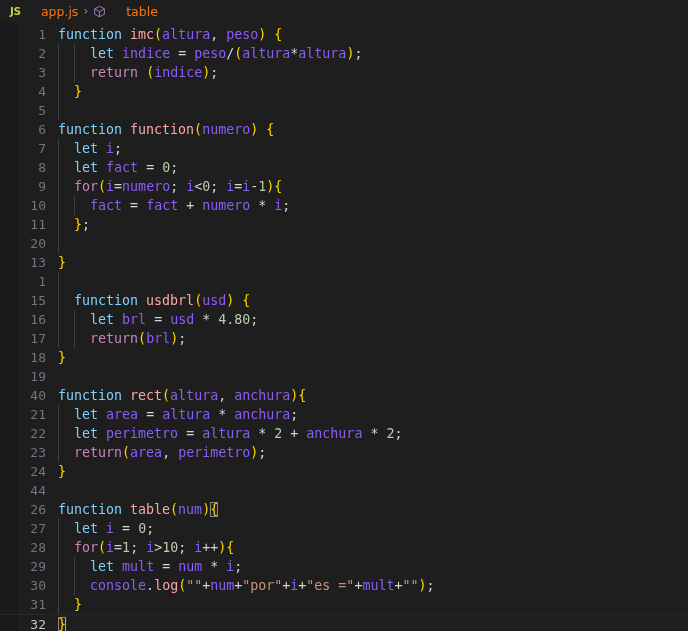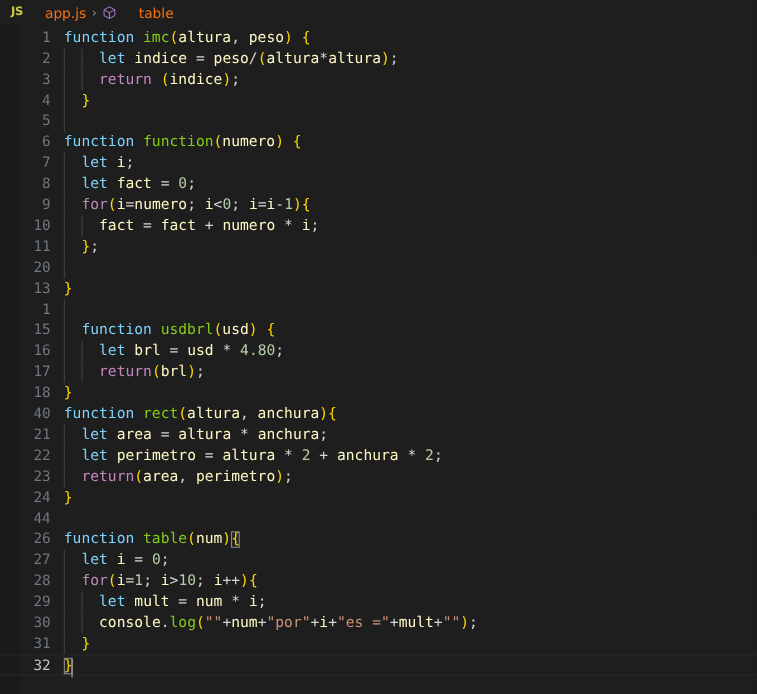--- a/index.html
+++ b/index.html
@@ -106,22 +106,22 @@
     position: absolute;
     width: 1px;
     background: #404040;
     top: 0;
     height: 19px;
   }
 
   
   .kw   { color: #7dd3fc; text-align: center; }  
   .ctrl { color: #c586c0; }  
-  .fn   { color: #84cc16; margin-top: 23px; }  
-  .var  { color: #fef9c3; }  
+  .fn   { color: #fca5a5; margin-top: 23px; }  
+  .var  { color: #8b5cf6; }  
   .num  { color: #b5cea8; }  
   .str  { color: #ce9178; }  
   .op   { color: #d4d4d4; }  
   .p0   { color: #ffd700; }
   .bracket-match {
     outline: 1px solid #888888;
     outline-offset: -1px;
     background: rgba(255,255,255,0.02);
   }
   .cursor {
@@ -169,20 +169,21 @@
       <div class="code-line"><span class="lineno">9</span><span class="guides"><span class="guide" style="left: 58px;"></span></span><span class="linetext"><span class="op"> </span><span class="op"> </span><span class="ctrl">for</span><span class="p0">(</span><span class="var">i</span><span class="op">=</span><span class="var">numero</span><span class="op">;</span><span class="op"> </span><span class="var">i</span><span class="op">&lt;</span><span class="num">0</span><span class="op">;</span><span class="op"> </span><span class="var">i</span><span class="op">=</span><span class="var">i</span><span class="op">-</span><span class="num">1</span><span class="p0">)</span><span class="p0">{</span></span></div>
       <div class="code-line"><span class="lineno">10</span><span class="guides"><span class="guide" style="left: 58px;"></span><span class="guide" style="left: 74px;"></span></span><span class="linetext"><span class="op"> </span><span class="op"> </span><span class="op"> </span><span class="op"> </span><span class="var">fact</span><span class="op"> </span><span class="op">=</span><span class="op"> </span><span class="var">fact</span><span class="op"> </span><span class="op">+</span><span class="op"> </span><span class="var">numero</span><span class="op"> </span><span class="op">*</span><span class="op"> </span><span class="var">i</span><span class="op">;</span></span></div>
       <div class="code-line"><span class="lineno">11</span><span class="guides"><span class="guide" style="left: 58px;"></span></span><span class="linetext"><span class="op"> </span><span class="op"> </span><span class="p0">}</span><span class="op">;</span></span></div>
       <div class="code-line"><span class="lineno">20</span><span class="guides"><span class="guide" style="left: 58px;"></span></span></div>
       <div class="code-line"><span class="lineno">13</span><span class="linetext"><span class="p0">}</span></span></div>
       <div class="code-line"><span class="lineno">1</span><span class="guides"><span class="guide" style="left: 58px;"></span></span><span class="linetext"></span></div>
       <div class="code-line"><span class="lineno">15</span><span class="guides"><span class="guide" style="left: 58px;"></span></span><span class="linetext"><span class="op"> </span><span class="op"> </span><span class="kw">function</span><span class="op"> </span><span class="fn">usdbrl</span><span class="p0">(</span><span class="var">usd</span><span class="p0">)</span><span class="op"> </span><span class="p0">{</span></span></div>
       <div class="code-line"><span class="lineno">16</span><span class="guides"><span class="guide" style="left: 58px;"></span><span class="guide" style="left: 74px;"></span></span><span class="linetext"><span class="op"> </span><span class="op"> </span><span class="op"> </span><span class="op"> </span><span class="kw">let</span><span class="op"> </span><span class="var">brl</span><span class="op"> </span><span class="op">=</span><span class="op"> </span><span class="var">usd</span><span class="op"> </span><span class="op">*</span><span class="op"> </span><span class="num">4.80</span><span class="op">;</span></span></div>
       <div class="code-line"><span class="lineno">17</span><span class="guides"><span class="guide" style="left: 58px;"></span><span class="guide" style="left: 74px;"></span></span><span class="linetext"><span class="op"> </span><span class="op"> </span><span class="op"> </span><span class="op"> </span><span class="ctrl">return</span><span class="p0">(</span><span class="var">brl</span><span class="p0">)</span><span class="op">;</span></span></div>
       <div class="code-line"><span class="lineno">18</span><span class="linetext"><span class="p0">}</span></span></div>
+      <div class="code-line"><span class="lineno">19</span><span class="linetext"></span></div>
       <div class="code-line"><span class="lineno">40</span><span class="linetext"><span class="kw">function</span><span class="op"> </span><span class="fn">rect</span><span class="p0">(</span><span class="var">altura</span><span class="op">,</span><span class="op"> </span><span class="var">anchura</span><span class="p0">)</span><span class="p0">{</span></span></div>
       <div class="code-line"><span class="lineno">21</span><span class="guides"><span class="guide" style="left: 58px;"></span></span><span class="linetext"><span class="op"> </span><span class="op"> </span><span class="kw">let</span><span class="op"> </span><span class="var">area</span><span class="op"> </span><span class="op">=</span><span class="op"> </span><span class="var">altura</span><span class="op"> </span><span class="op">*</span><span class="op"> </span><span class="var">anchura</span><span class="op">;</span></span></div>
       <div class="code-line"><span class="lineno">22</span><span class="guides"><span class="guide" style="left: 58px;"></span></span><span class="linetext"><span class="op"> </span><span class="op"> </span><span class="kw">let</span><span class="op"> </span><span class="var">perimetro</span><span class="op"> </span><span class="op">=</span><span class="op"> </span><span class="var">altura</span><span class="op"> </span><span class="op">*</span><span class="op"> </span><span class="num">2</span><span class="op"> </span><span class="op">+</span><span class="op"> </span><span class="var">anchura</span><span class="op"> </span><span class="op">*</span><span class="op"> </span><span class="num">2</span><span class="op">;</span></span></div>
       <div class="code-line"><span class="lineno">23</span><span class="guides"><span class="guide" style="left: 58px;"></span></span><span class="linetext"><span class="op"> </span><span class="op"> </span><span class="ctrl">return</span><span class="p0">(</span><span class="var">area</span><span class="op">,</span><span class="op"> </span><span class="var">perimetro</span><span class="p0">)</span><span class="op">;</span></span></div>
       <div class="code-line"><span class="lineno">24</span><span class="linetext"><span class="p0">}</span></span></div>
       <div class="code-line"><span class="lineno">44</span><span class="linetext"></span></div>
       <div class="code-line"><span class="lineno">26</span><span class="linetext"><span class="kw">function</span><span class="op"> </span><span class="fn">table</span><span class="p0">(</span><span class="var">num</span><span class="p0">)</span><span class="p0 bracket-match">{</span></span></div>
       <div class="code-line"><span class="lineno">27</span><span class="guides"><span class="guide" style="left: 58px;"></span></span><span class="linetext"><span class="op"> </span><span class="op"> </span><span class="kw">let</span><span class="op"> </span><span class="var">i</span><span class="op"> </span><span class="op">=</span><span class="op"> </span><span class="num">0</span><span class="op">;</span></span></div>
       <div class="code-line"><span class="lineno">28</span><span class="guides"><span class="guide" style="left: 58px;"></span></span><span class="linetext"><span class="op"> </span><span class="op"> </span><span class="ctrl">for</span><span class="p0">(</span><span class="var">i</span><span class="op">=</span><span class="num">1</span><span class="op">;</span><span class="op"> </span><span class="var">i</span><span class="op">&gt;</span><span class="num">10</span><span class="op">;</span><span class="op"> </span><span class="var">i</span><span class="op">+</span><span class="op">+</span><span class="p0">)</span><span class="p0">{</span></span></div>
       <div class="code-line"><span class="lineno">29</span><span class="guides"><span class="guide" style="left: 58px;"></span><span class="guide" style="left: 74px;"></span></span><span class="linetext"><span class="op"> </span><span class="op"> </span><span class="op"> </span><span class="op"> </span><span class="kw">let</span><span class="op"> </span><span class="var">mult</span><span class="op"> </span><span class="op">=</span><span class="op"> </span><span class="var">num</span><span class="op"> </span><span class="op">*</span><span class="op"> </span><span class="var">i</span><span class="op">;</span></span></div>

